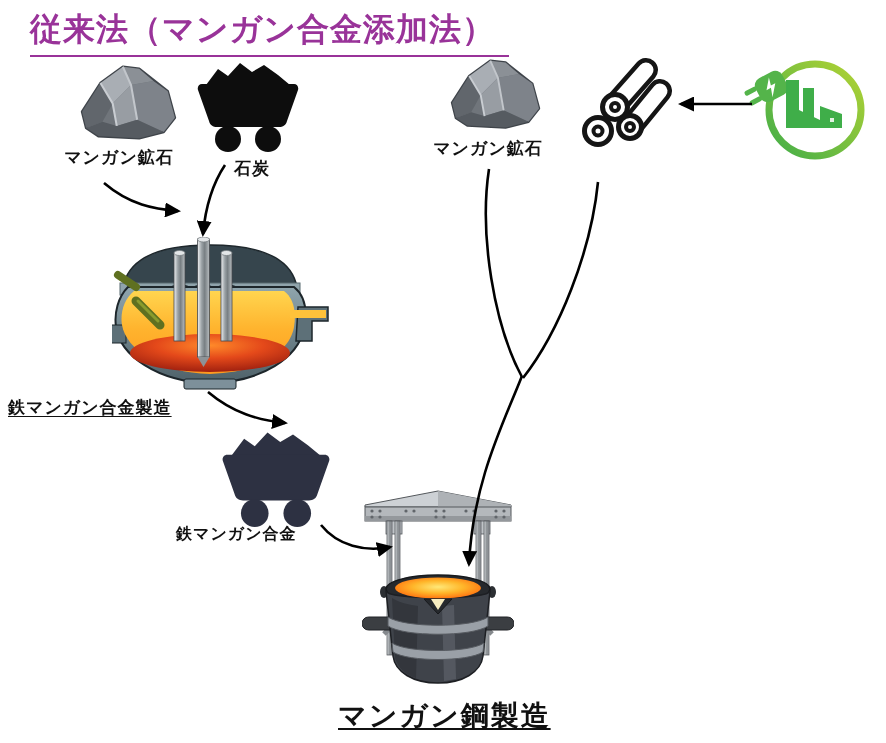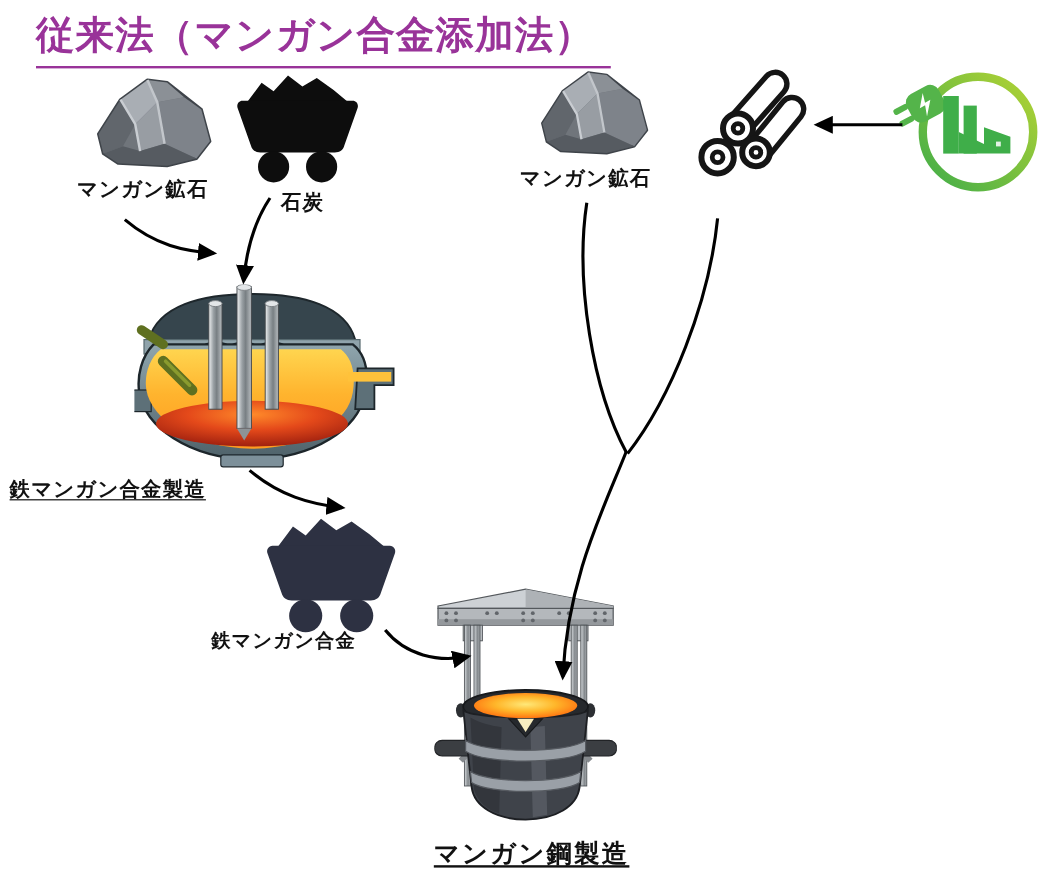--- a/index.html
+++ b/index.html
@@ -12,21 +12,21 @@
     font-size:32px;font-weight:bold;color:var(--title,#993399);
     letter-spacing:1px;border-bottom:2.5px solid var(--title,#993399);
     padding:0 14px 3px 0;white-space:nowrap;
   }
   .lbl{
     font-size:17px;font-weight:bold;color:#111;letter-spacing:1px;
     text-align:center;white-space:nowrap;
   }
   .lbl.small{font-size:16px;}
   .lbl.underline{text-decoration:underline;text-underline-offset:3px;}
-  .lbl.big{font-size:21px;letter-spacing:2px;}
+  .lbl.big{font-size:28px;letter-spacing:2px;}
   .overlay{position:absolute;left:0;top:0;pointer-events:none;}
   svg{display:block;}
 </style>
 </head>
 <body>
 
 <div class="canvas">
 
   <div class="abs title" style="left:30px;top:8px;">従来法（マンガン合金添加法）</div>
 

